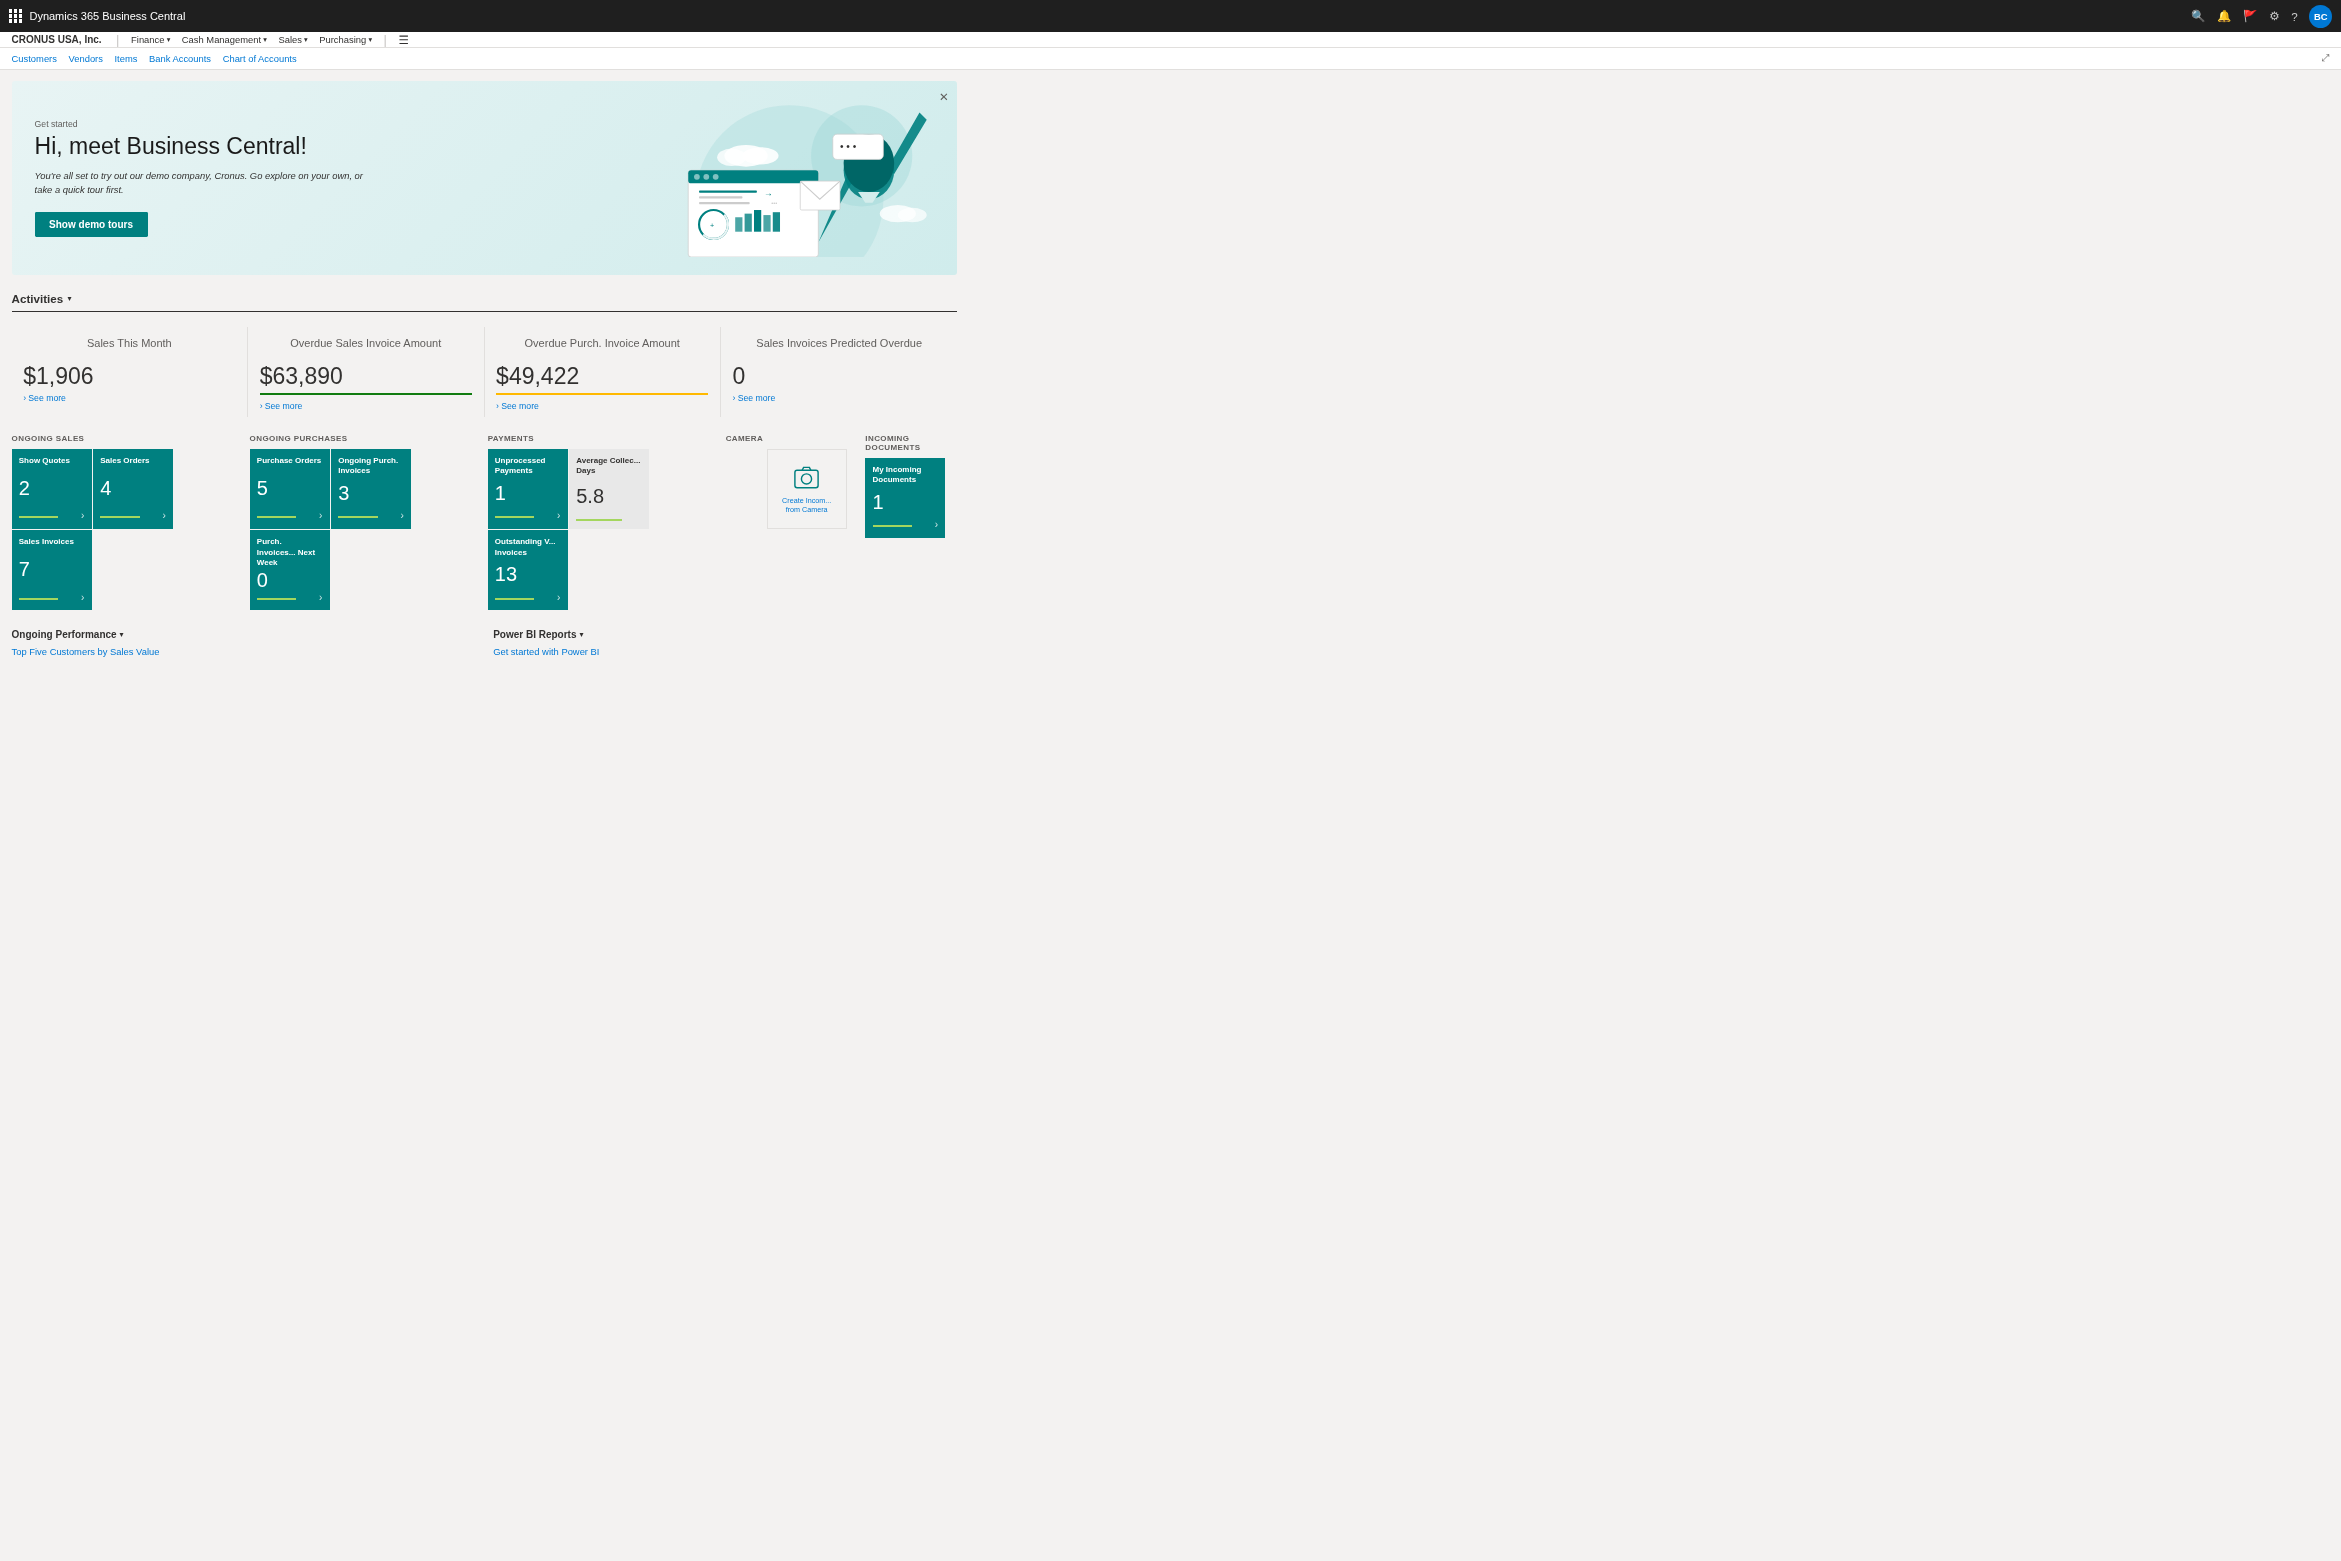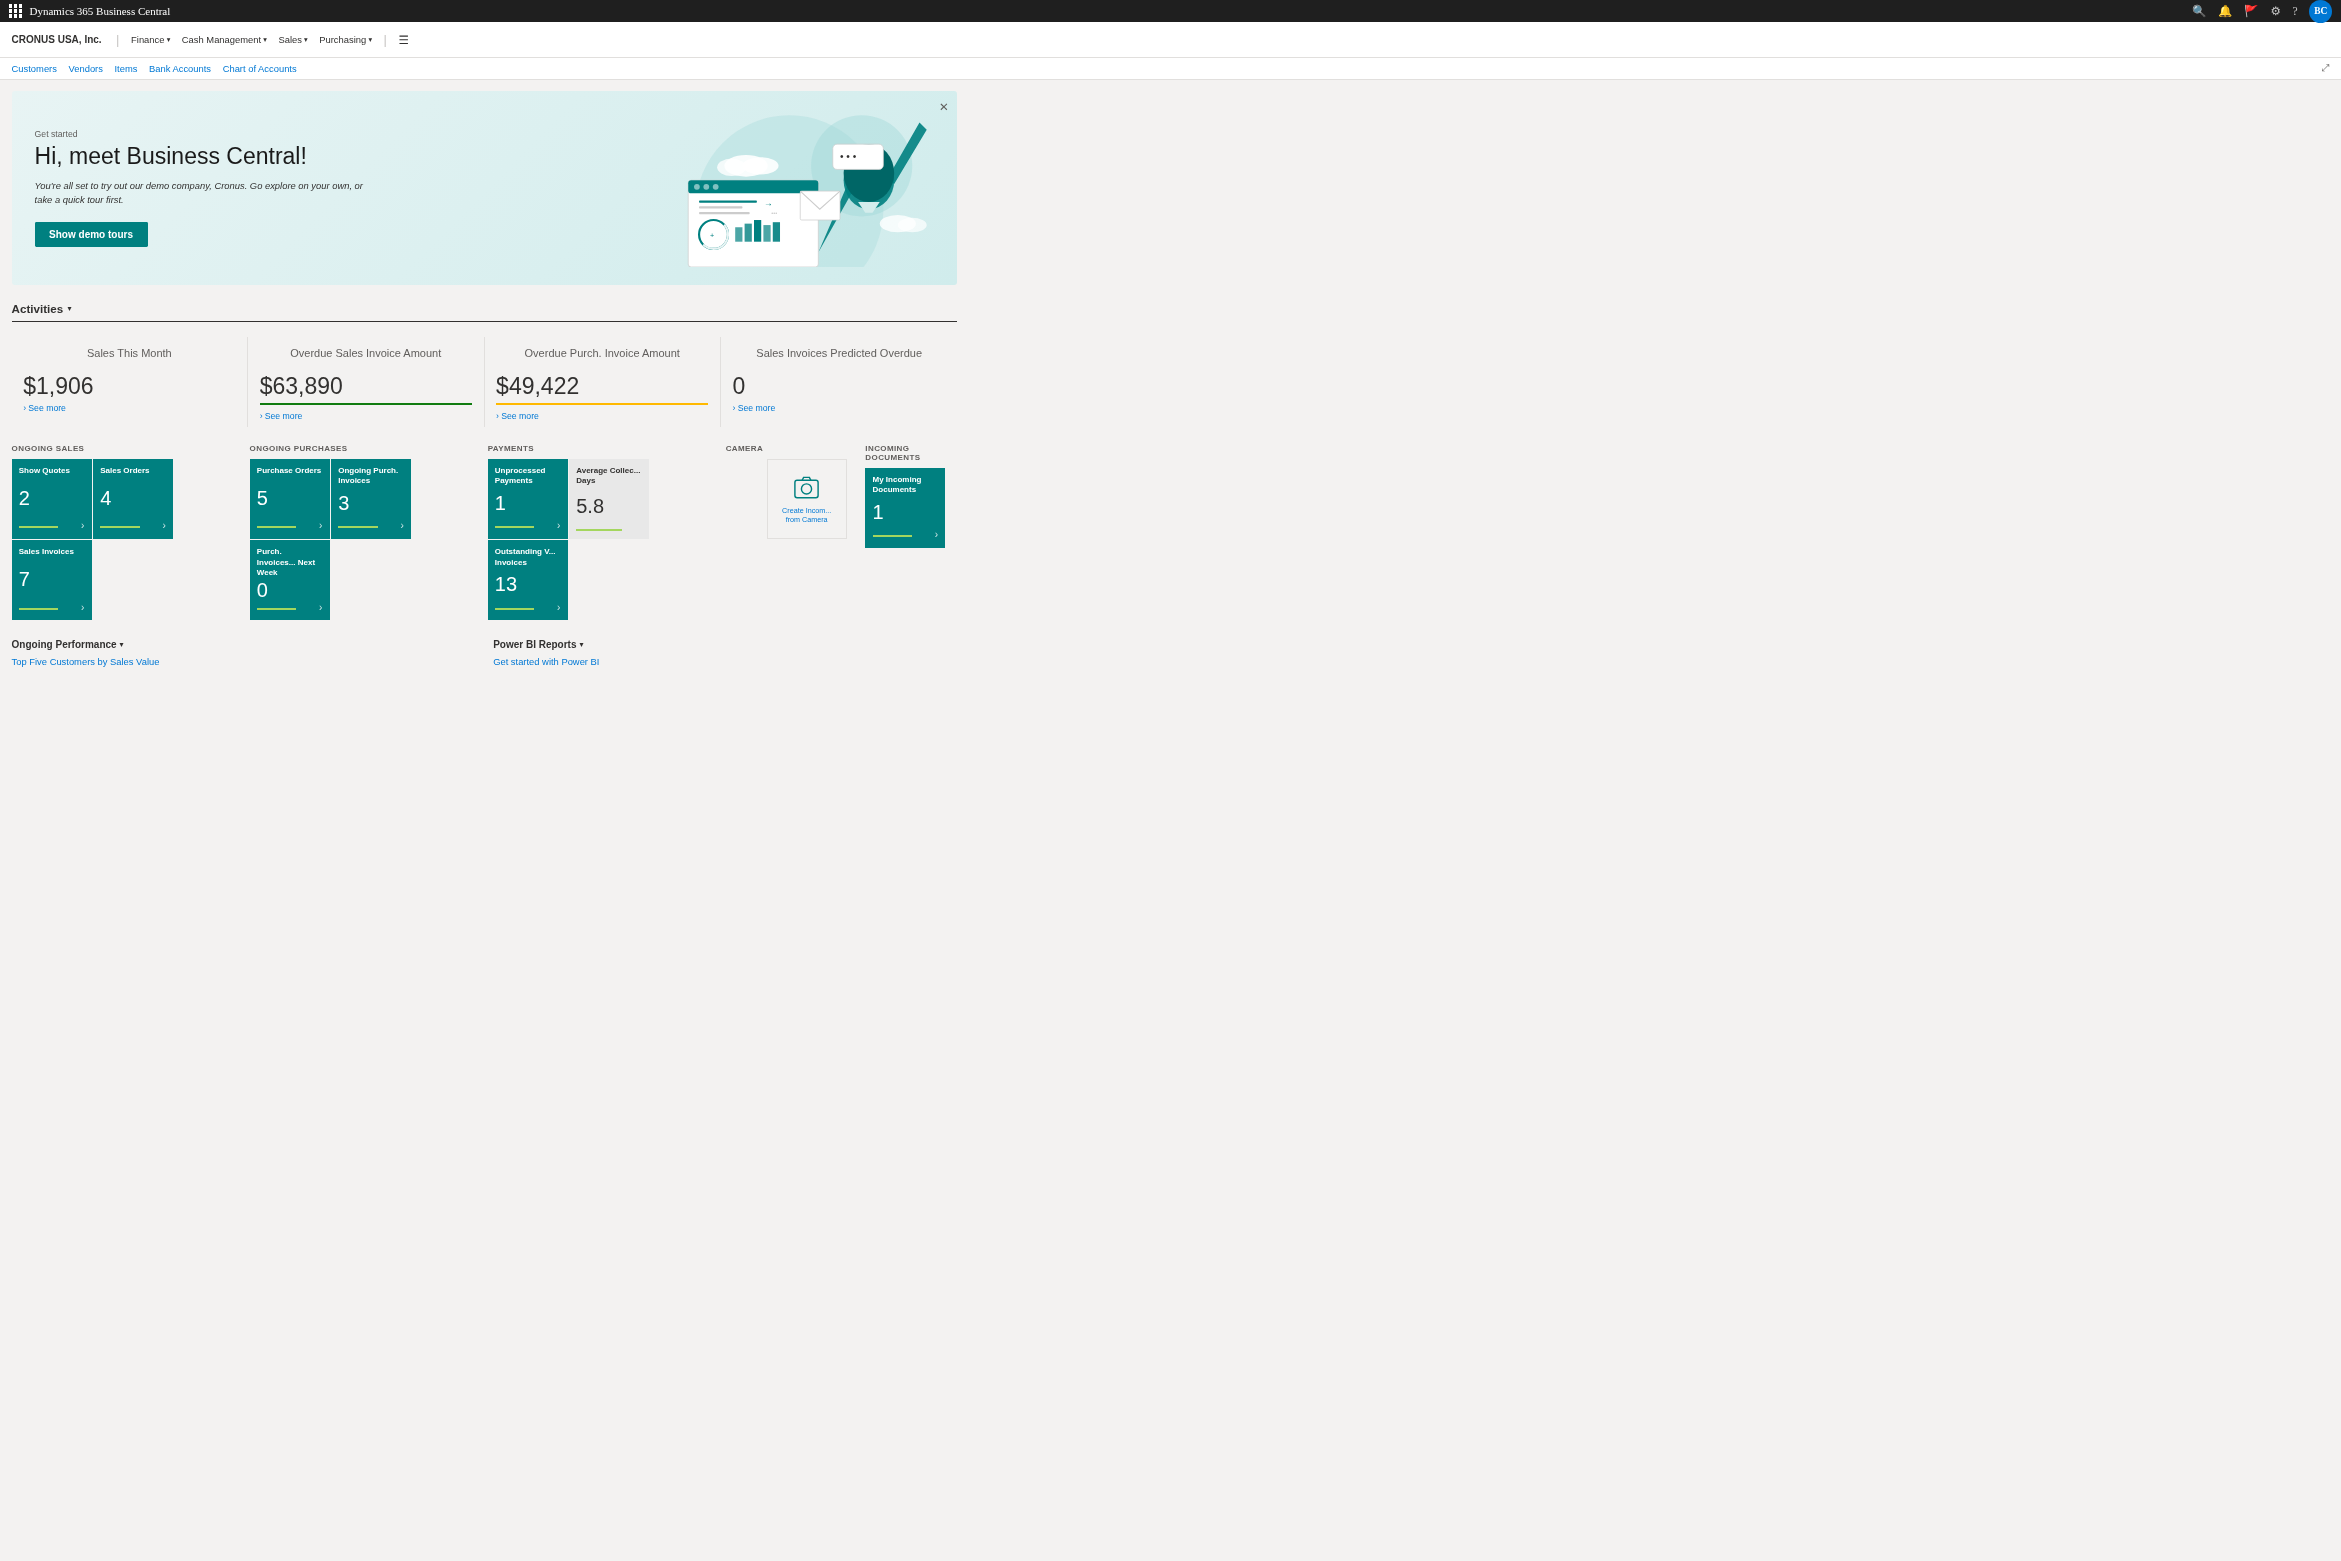--- a/index.html
+++ b/index.html
@@ -2,41 +2,40 @@
 <html style="font-size:11.6px"><head>
   <meta charset="utf-8">
   <style>
     * { box-sizing: border-box; margin: 0; padding: 0; }
     body { font-family: 'Segoe UI', Arial, sans-serif; font-size: 10px; background: #f3f2f1; color: #323130; }
 
     
     .top-bar {
       background: #1f1f1f;
       color: #fff;
-      height: 22px;
+      height: 32px;
       display: flex;
       align-items: center;
       padding: 0 8.7px;
       justify-content: space-between;
-      font-family: Liberation Serif, serif;
     }
     .top-bar-left { display: flex; align-items: center; gap: 7.2px; }
     .waffle-icon { display: grid; grid-template-columns: repeat(3,3.6px); gap: 1.4px; cursor: pointer; }
     .waffle-icon span { width: 3.6px; height: 3.6px; background: #fff; display: block; }
     .app-title { font-size: 11px; color: #fff; font-weight: 400; }
     .top-bar-right { display: flex; align-items: center; gap: 11.6px; }
     .top-bar-icon { color: #ccc; font-size: 11.6px; cursor: pointer; }
     .avatar { width: 23px; height: 23px; background: #0078d4; border-radius: 50%; display: flex; align-items: center; justify-content: center; color: #fff; font-size: 9.4px; font-weight: 600; cursor: pointer; }
 
     
     .sec-nav {
       background: #fff;
       border-bottom: 0.7px solid #e1dfdd;
       padding: 0 11.6px;
-      height: 36px;
+      height: 16px;
       display: flex;
       align-items: center;
       gap: 0;
     }
     .company-name { font-weight: 700; font-size: 10px; color: #323130; margin-right: 8.7px; }
     .nav-divider { color: #c8c6c4; margin: 0 5.8px; font-size: 13px; }
     .nav-menu-item { color: #323130; font-size: 9.4px; cursor: pointer; padding: 0 5.8px; display: flex; align-items: center; gap: 2.2px; white-space: nowrap; }
     .chevron { font-size: 7.2px; }
     .hamburger { cursor: pointer; font-size: 11.6px; color: #323130; padding: 0 5.8px; }
 

